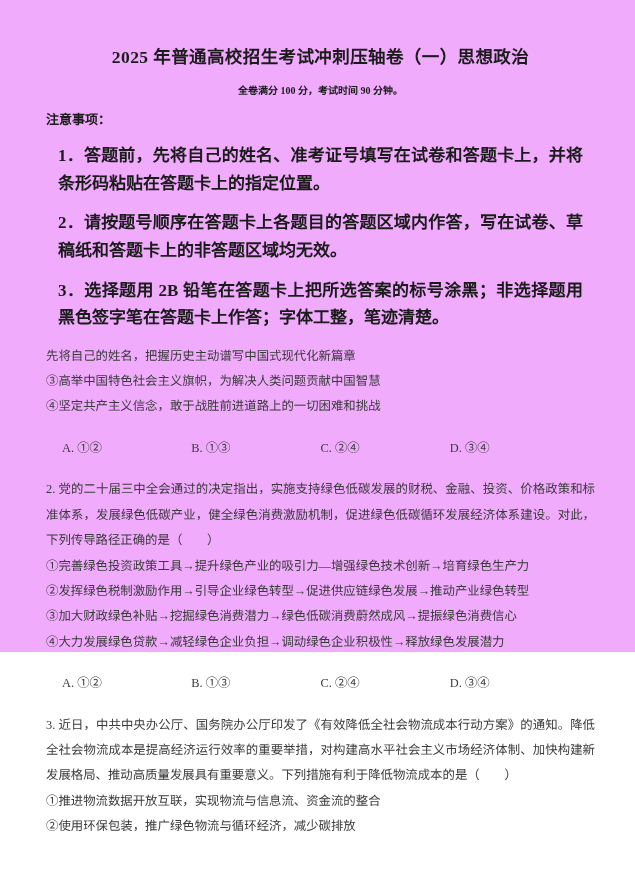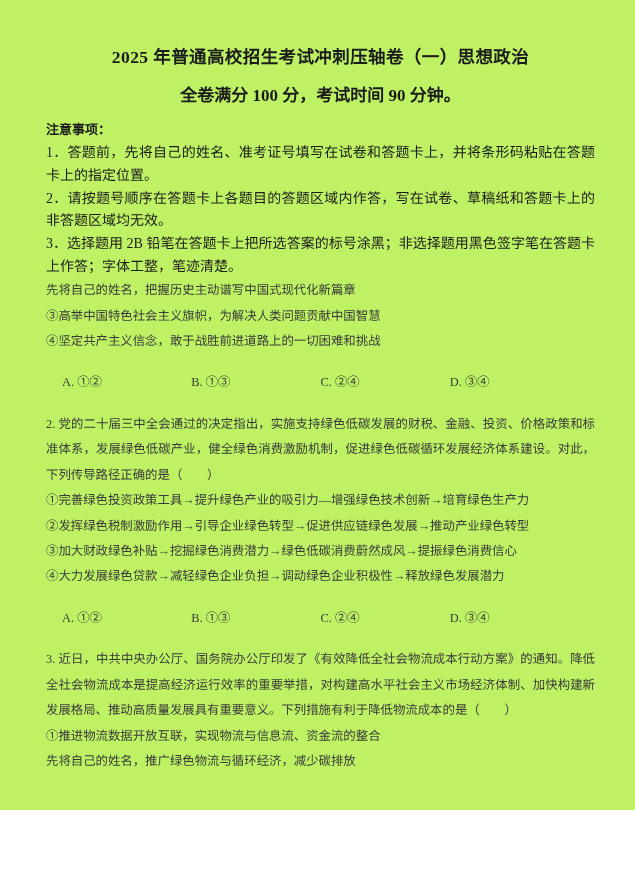--- a/index.html
+++ b/index.html
@@ -11,52 +11,52 @@
     width: 635px;
     height: 894px;
     overflow: hidden;
     font-family: "Liberation Serif", "DejaVu Serif", serif;
     color: #1b1b1b;
     -webkit-font-smoothing: antialiased;
   }
   .page {
     box-sizing: border-box;
     width: 635px;
-    height: 810px;
+    height: 652px;
     padding: 44px 40px 0 46px;
-    background: #bef264;
+    background: #f0abfc;
     position: relative;
   }
   .doc-title {
     text-align: center;
     font-weight: bold;
     font-size: 17.5px;
     letter-spacing: 0.4px;
     line-height: 1.5;
     margin: 0 0 14px 0;
     white-space: nowrap;
   }
   .doc-subtitle {
     text-align: center;
     font-weight: bold;
-    font-size: 17px;
+    font-size: 10px;
     line-height: 1.4;
     margin: 0 0 12px 0;
   }
   .notice-heading {
     font-weight: bold;
     font-size: 13px;
     line-height: 1.55;
     margin: 0 0 2px 0;
   }
   .notice-item {
-    font-weight: normal;
-    font-size: 14px;
+    font-weight: bold;
+    font-size: 17px;
     line-height: 1.62;
-    margin: 0;
+    margin: 12px;
     text-align: justify;
     text-justify: inter-ideograph;
   }
   .section-heading {
     font-weight: bold;
     font-size: 13px;
     line-height: 1.62;
     margin: 0 0 2px 0;
     text-align: justify;
     text-justify: inter-ideograph;
@@ -130,16 +130,16 @@
       <span class="choice">A. ①②</span>
       <span class="choice">B. ①③</span>
       <span class="choice">C. ②④</span>
       <span class="choice">D. ③④</span>
     </div>
   </div>
 
   <div class="question">
     <div class="q-stem">3. 近日，中共中央办公厅、国务院办公厅印发了《有效降低全社会物流成本行动方案》的通知。降低全社会物流成本是提高经济运行效率的重要举措，对构建高水平社会主义市场经济体制、加快构建新发展格局、推动高质量发展具有重要意义。下列措施有利于降低物流成本的是（　　）</div>
     <div class="q-option">①推进物流数据开放互联，实现物流与信息流、资金流的整合</div>
-    <div class="q-option">先将自己的姓名，推广绿色物流与循环经济，减少碳排放</div>
+    <div class="q-option">②使用环保包装，推广绿色物流与循环经济，减少碳排放</div>
   </div>
 
 </div>
 
 </body></html>

